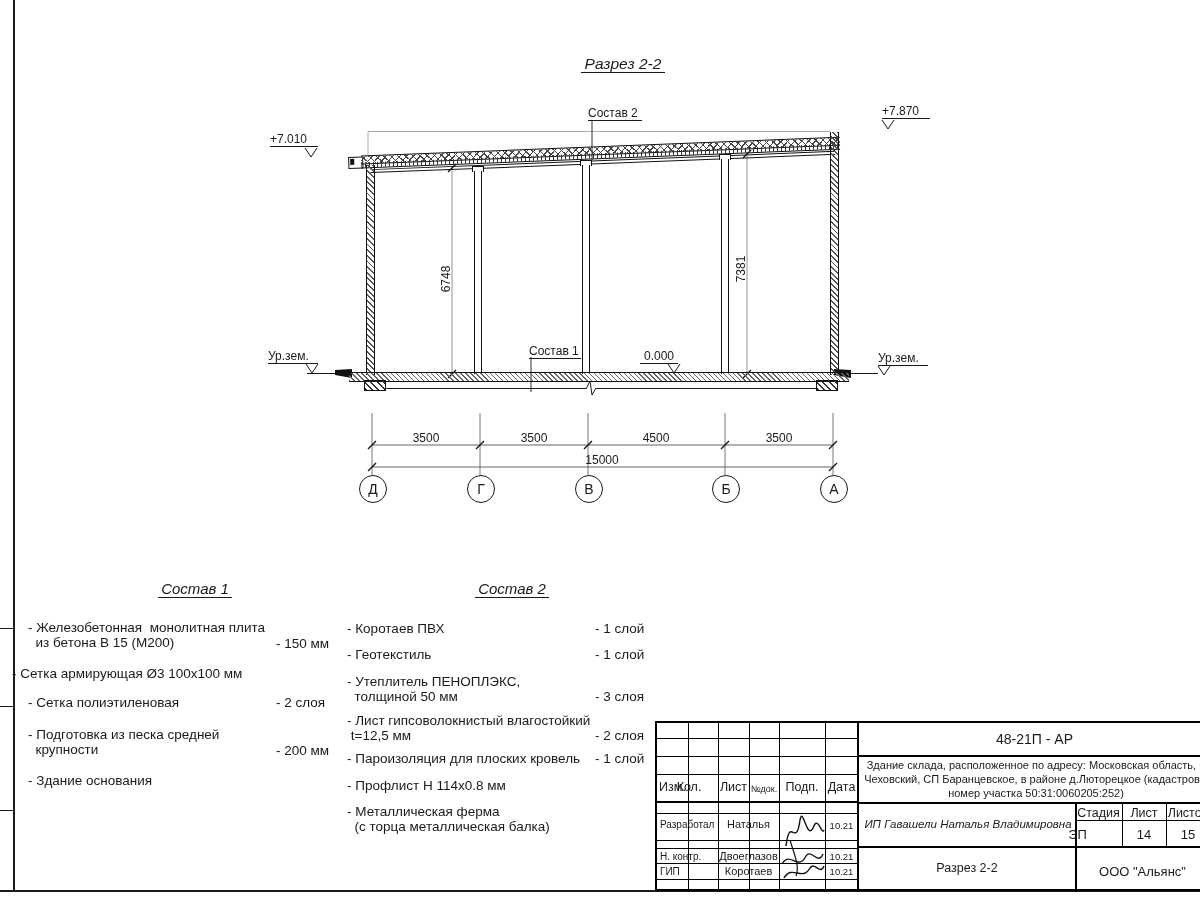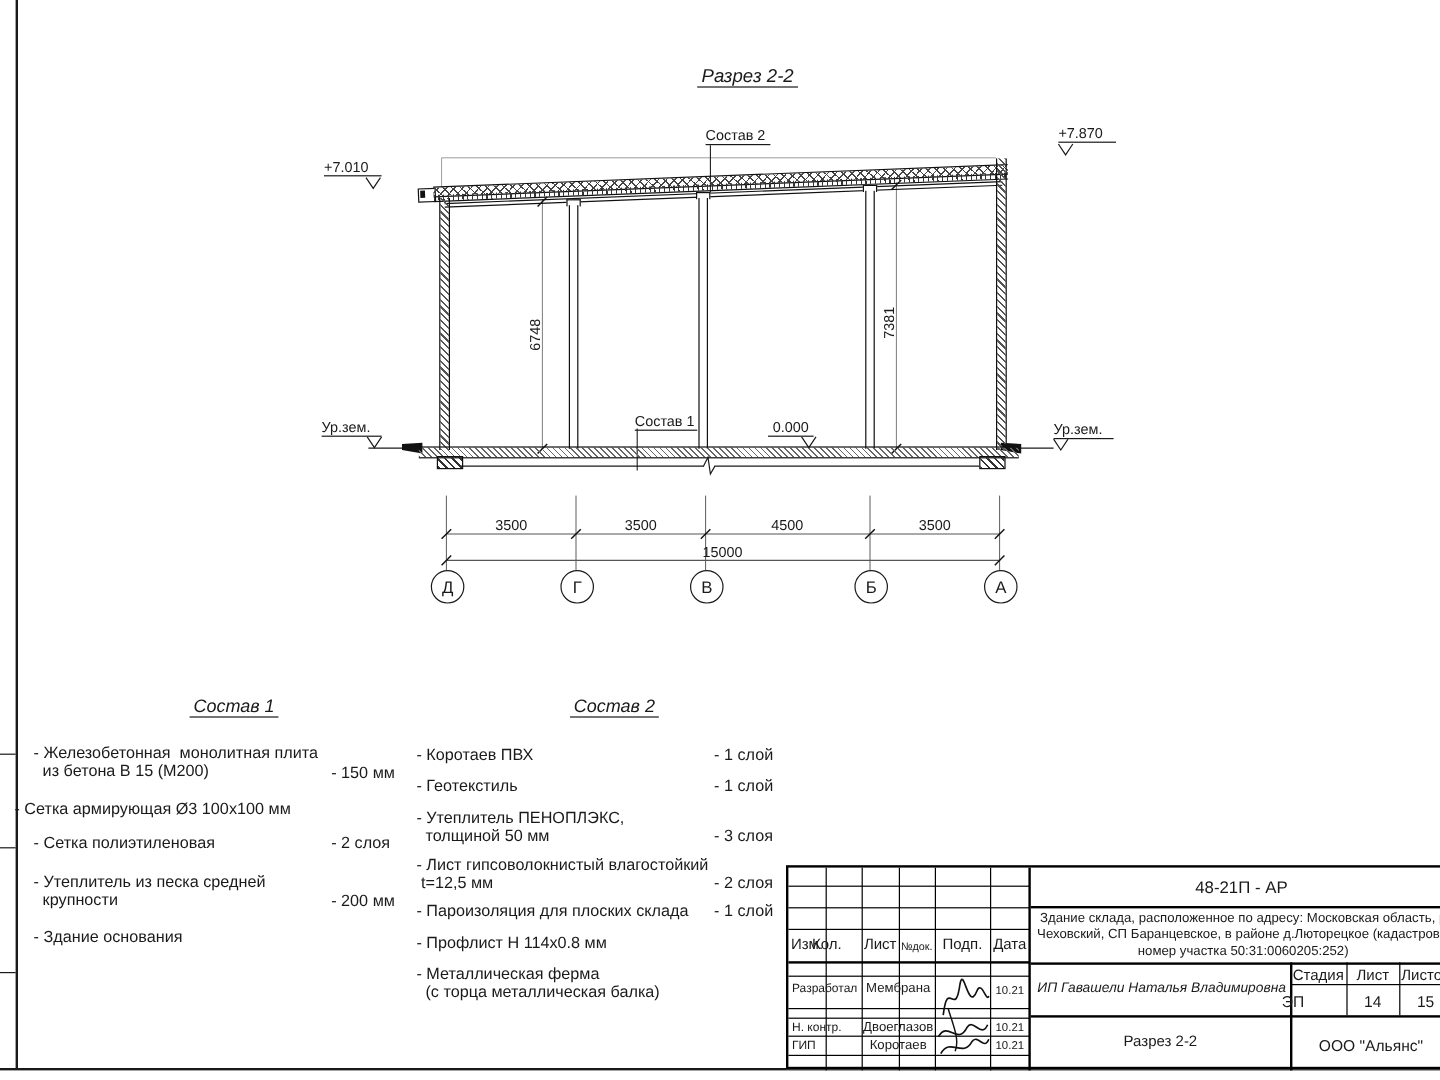--- a/index.html
+++ b/index.html
@@ -147,39 +147,39 @@
 
 <div class="abs ctr" style="left:135px;top:580px;width:120px">
   <span class="it u" style="font-size:15px;padding:0 3px">Состав 1</span>
 </div>
 <div class="abs fs13 pre" style="left:28px;top:620px;width:250px">- Железобетонная  монолитная плита
   из бетона В 15 (М200)</div>
 <div class="abs fs13" style="left:276px;top:636px;width:62px">- 150 мм</div>
 <div class="abs fs13 pre" style="left:12px;top:666px;width:270px">- Сетка армирующая Ø3 100х100 мм</div>
 <div class="abs fs13 pre" style="left:28px;top:695px;width:250px">- Сетка полиэтиленовая</div>
 <div class="abs fs13" style="left:276px;top:695px;width:62px">-  2 слоя</div>
-<div class="abs fs13 pre" style="left:28px;top:727px;width:250px">- Утеплитель из песка средней
+<div class="abs fs13 pre" style="left:28px;top:727px;width:250px">- Подготовка из песка средней
   крупности</div>
 <div class="abs fs13" style="left:276px;top:743px;width:62px">- 200 мм</div>
 <div class="abs fs13 pre" style="left:28px;top:773px;width:250px">- Здание основания</div>
 
 <div class="abs ctr" style="left:452px;top:580px;width:120px">
   <span class="it u" style="font-size:15px;padding:0 3px">Состав 2</span>
 </div>
 <div class="abs fs13 pre" style="left:347px;top:621px;width:250px">- Коротаев ПВХ</div>
 <div class="abs fs13" style="left:595px;top:621px;width:60px">- 1 слой</div>
 <div class="abs fs13 pre" style="left:347px;top:647px;width:250px">- Геотекстиль</div>
 <div class="abs fs13" style="left:595px;top:647px;width:60px">- 1 слой</div>
 <div class="abs fs13 pre" style="left:347px;top:674px;width:250px">- Утеплитель ПЕНОПЛЭКС,
   толщиной 50 мм</div>
 <div class="abs fs13" style="left:595px;top:689px;width:60px">- 3 слоя</div>
 <div class="abs fs13 pre" style="left:347px;top:713px;width:260px">- Лист гипсоволокнистый влагостойкий
  t=12,5 мм</div>
 <div class="abs fs13" style="left:595px;top:728px;width:60px">- 2 слоя</div>
-<div class="abs fs13 pre" style="left:347px;top:751px;width:260px">- Пароизоляция для плоских склада</div>
+<div class="abs fs13 pre" style="left:347px;top:751px;width:260px">- Пароизоляция для плоских кровель</div>
 <div class="abs fs13" style="left:595px;top:751px;width:60px">- 1 слой</div>
 <div class="abs fs13 pre" style="left:347px;top:778px;width:250px">- Профлист Н 114х0.8 мм</div>
 <div class="abs fs13 pre" style="left:347px;top:804px;width:260px">- Металлическая ферма
   (с торца металлическая балка)</div>
 
 <div class="abs" style="left:655px;top:721px;width:553px;height:170px;border:2px solid #000;box-sizing:border-box;background:#fff">
 
   <div class="tb-line abs" style="left:31px;top:0;width:1px;height:169px"></div>
   <div class="tb-line abs" style="left:61px;top:0;width:1px;height:169px"></div>
   <div class="tb-line abs" style="left:92px;top:0;width:1px;height:169px"></div>
@@ -206,21 +206,21 @@
   <div class="tb-line abs" style="left:202px;top:123px;width:351px;height:1.5px"></div>
 
   <div class="tb-text ctr" style="left:0;top:57px;width:31px;font-size:12.5px">Изм.</div>
   <div class="tb-text ctr" style="left:17px;top:57px;width:30px;font-size:12.5px">Кол.</div>
   <div class="tb-text ctr" style="left:61px;top:57px;width:31px;font-size:12.5px">Лист</div>
   <div class="tb-text ctr" style="left:92px;top:61px;width:30px;font-size:9px">№док.</div>
   <div class="tb-text ctr" style="left:122px;top:57px;width:46px;font-size:12.5px">Подп.</div>
   <div class="tb-text ctr" style="left:168px;top:57px;width:33px;font-size:12.5px">Дата</div>
 
   <div class="tb-text" style="left:3px;top:96px;width:60px;font-size:10px">Разработал</div>
-  <div class="tb-text ctr" style="left:61px;top:95px;width:61px;font-size:11px">Мембрана</div>
+  <div class="tb-text ctr" style="left:61px;top:95px;width:61px;font-size:11px">Наталья</div>
   <div class="tb-text ctr" style="left:168px;top:97px;width:33px;font-size:9.5px">10.21</div>
   <div class="tb-text" style="left:3px;top:128px;width:60px;font-size:10px">Н. контр.</div>
   <div class="tb-text ctr" style="left:61px;top:127px;width:61px;font-size:11px">Двоеглазов</div>
   <div class="tb-text ctr" style="left:168px;top:128px;width:33px;font-size:9.5px">10.21</div>
   <div class="tb-text" style="left:3px;top:143px;width:60px;font-size:10px">ГИП</div>
   <div class="tb-text ctr" style="left:61px;top:142px;width:61px;font-size:11px">Коротаев</div>
   <div class="tb-text ctr" style="left:168px;top:143px;width:33px;font-size:9.5px">10.21</div>
 
   <svg class="abs" style="left:123px;top:83px" width="45" height="80" viewBox="0 0 45 80">
     <path d="M6,40 C10,8 16,44 20,14 C23,-2 27,38 34,20 C38,10 42,30 44,24" stroke="#111" stroke-width="1.4" fill="none"></path>

